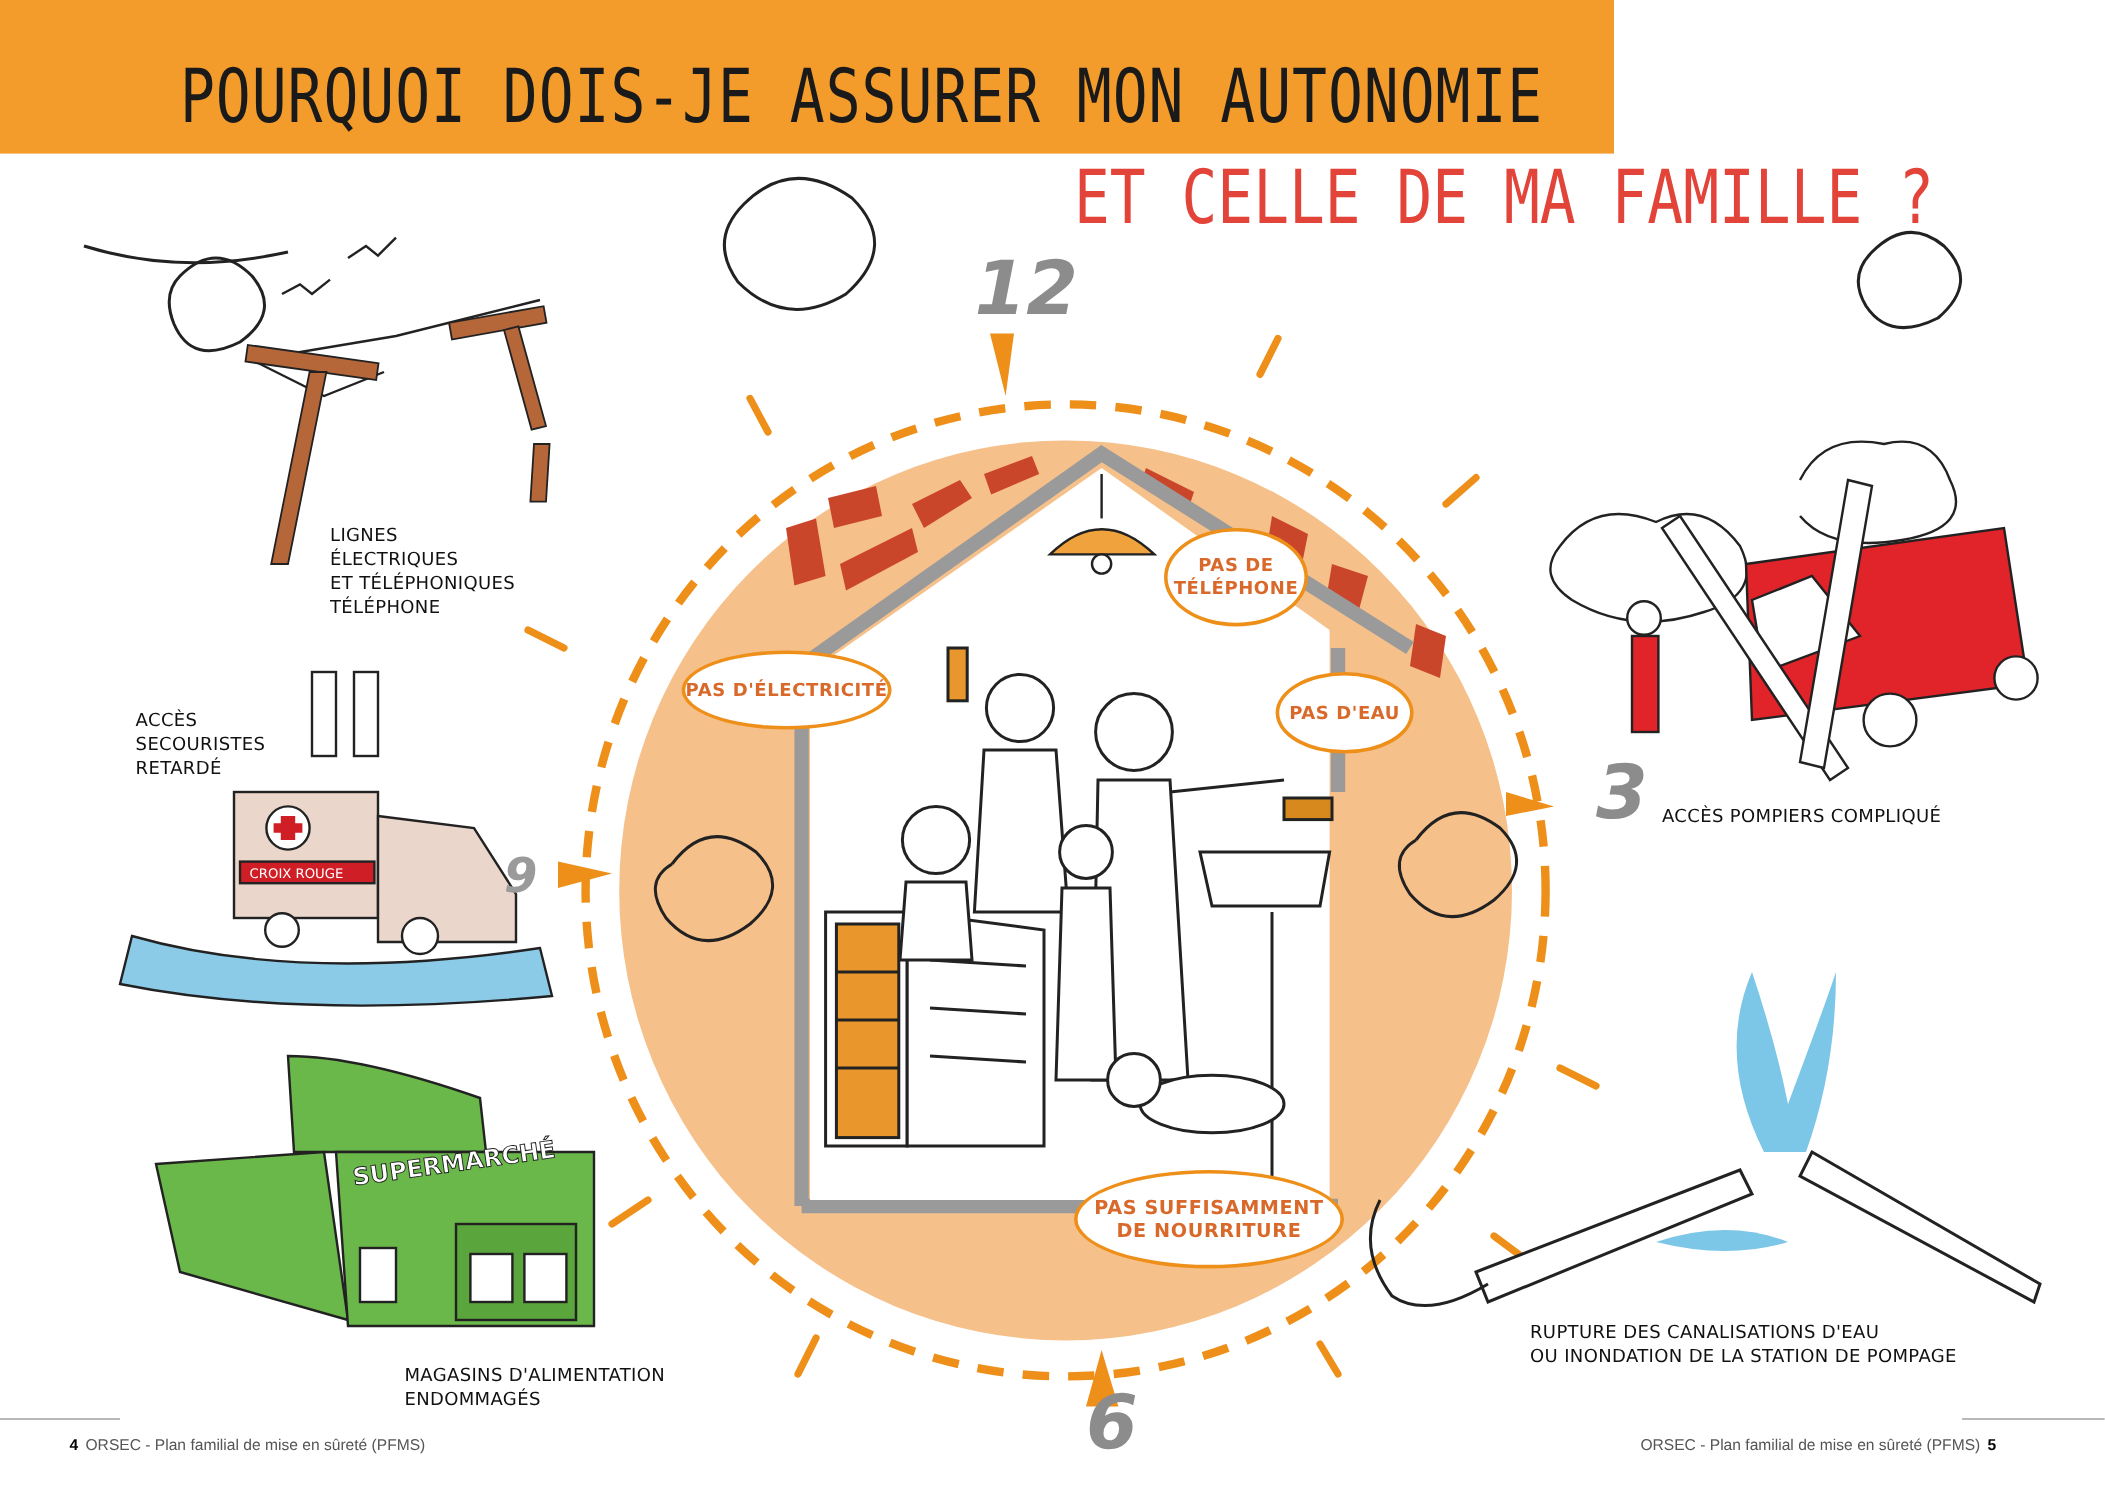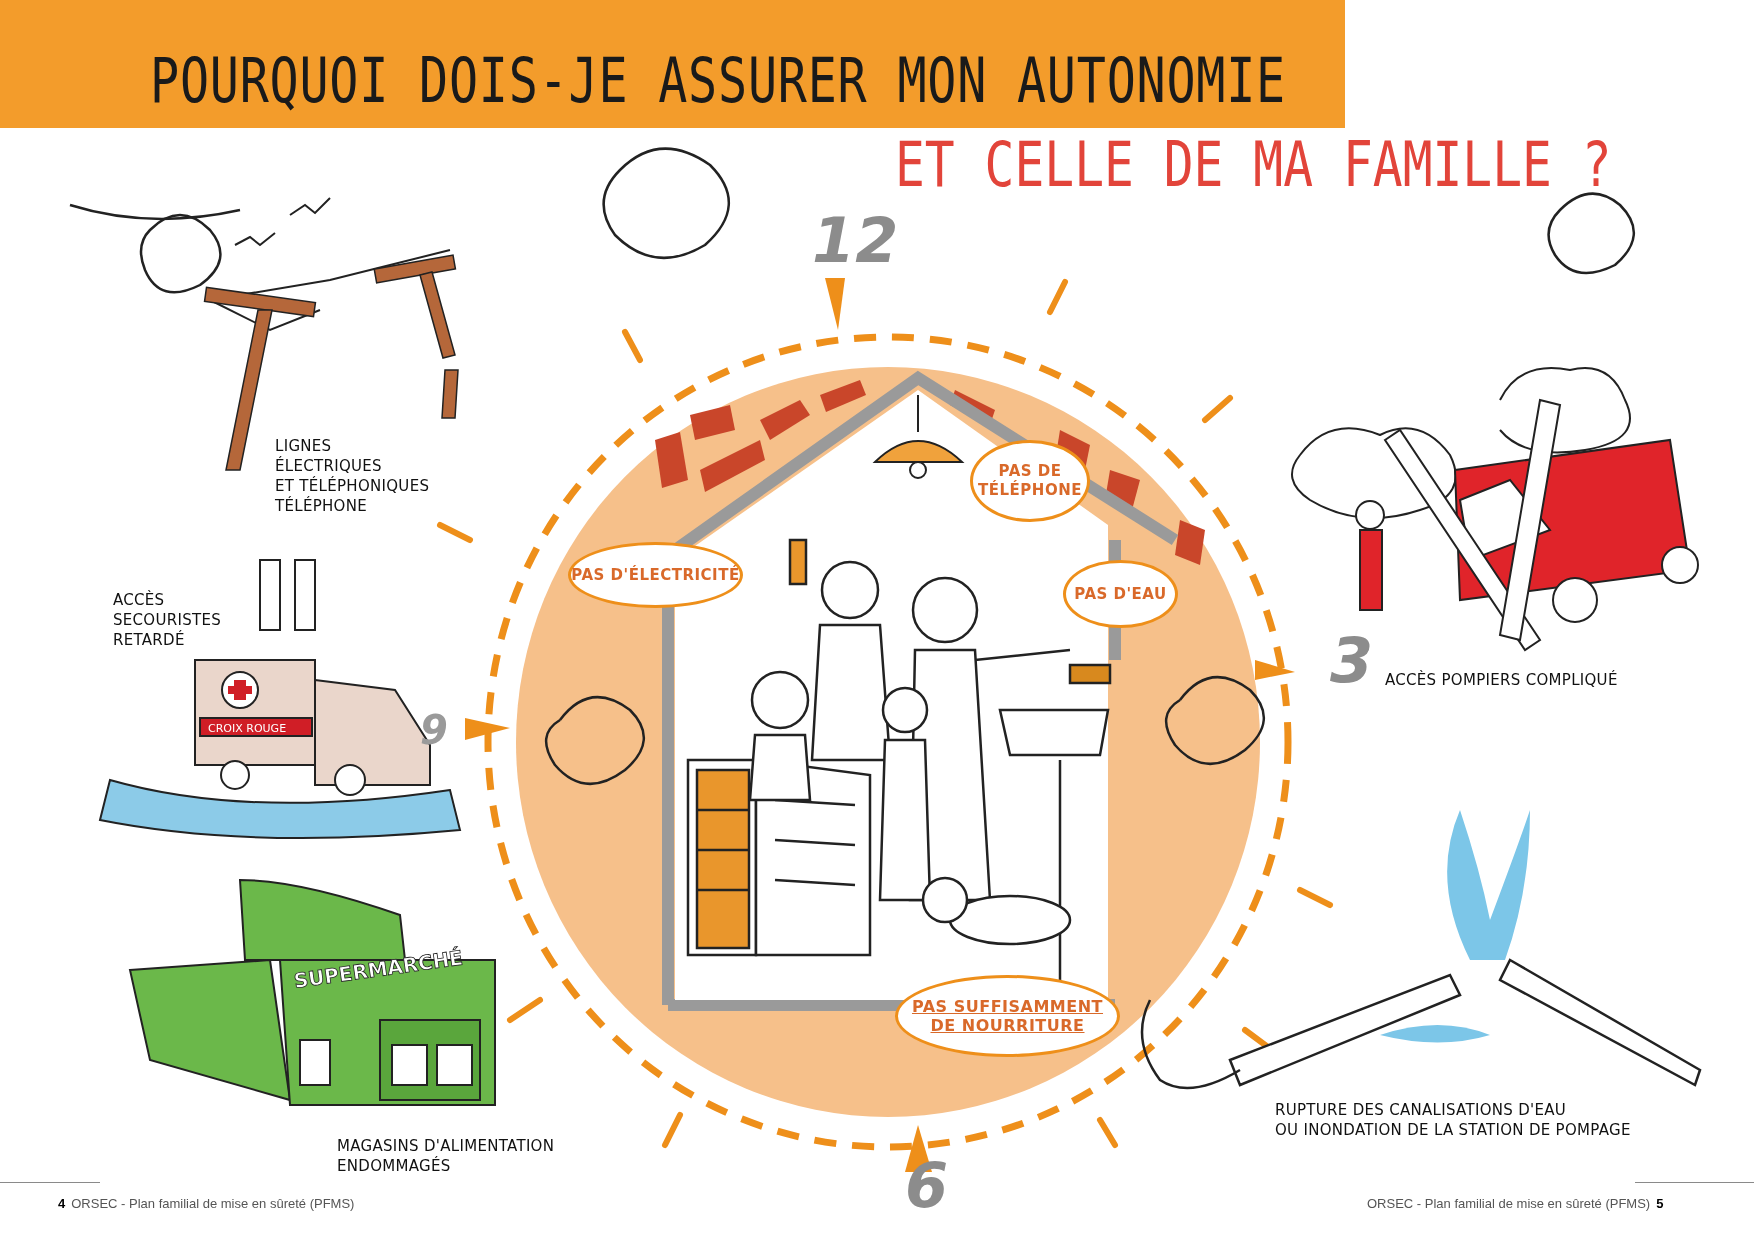--- a/index.html
+++ b/index.html
@@ -198,21 +198,21 @@
 <div class="abs bubble" style="left:568px; top:542px; width:175px; height:66px;">
   <span>PAS D'ÉLECTRICITÉ</span>
 </div>
 <div class="abs bubble" style="left:970px; top:440px; width:120px; height:82px; flex-direction:column;">
   <span>PAS DE</span>
   <span>TÉLÉPHONE</span>
 </div>
 <div class="abs bubble" style="left:1063px; top:560px; width:115px; height:68px;">
   <span>PAS D'EAU</span>
 </div>
-<div class="abs bubble" style="left:895px; top:975px; width:225px; height:82px; flex-direction:column; font-size:16px;text-decoration:underline;">
+<div class="abs bubble" style="left:895px; top:975px; width:225px; height:82px; flex-direction:column; font-size:16px;">
   <span>PAS SUFFISAMMENT</span>
   <span>DE NOURRITURE</span>
 </div>
 
 <div class="abs caption" style="left:275px; top:436px;">
   <div>LIGNES</div>
   <div>ÉLECTRIQUES</div>
   <div>ET TÉLÉPHONIQUES</div>
   <div>TÉLÉPHONE</div>
 </div>

